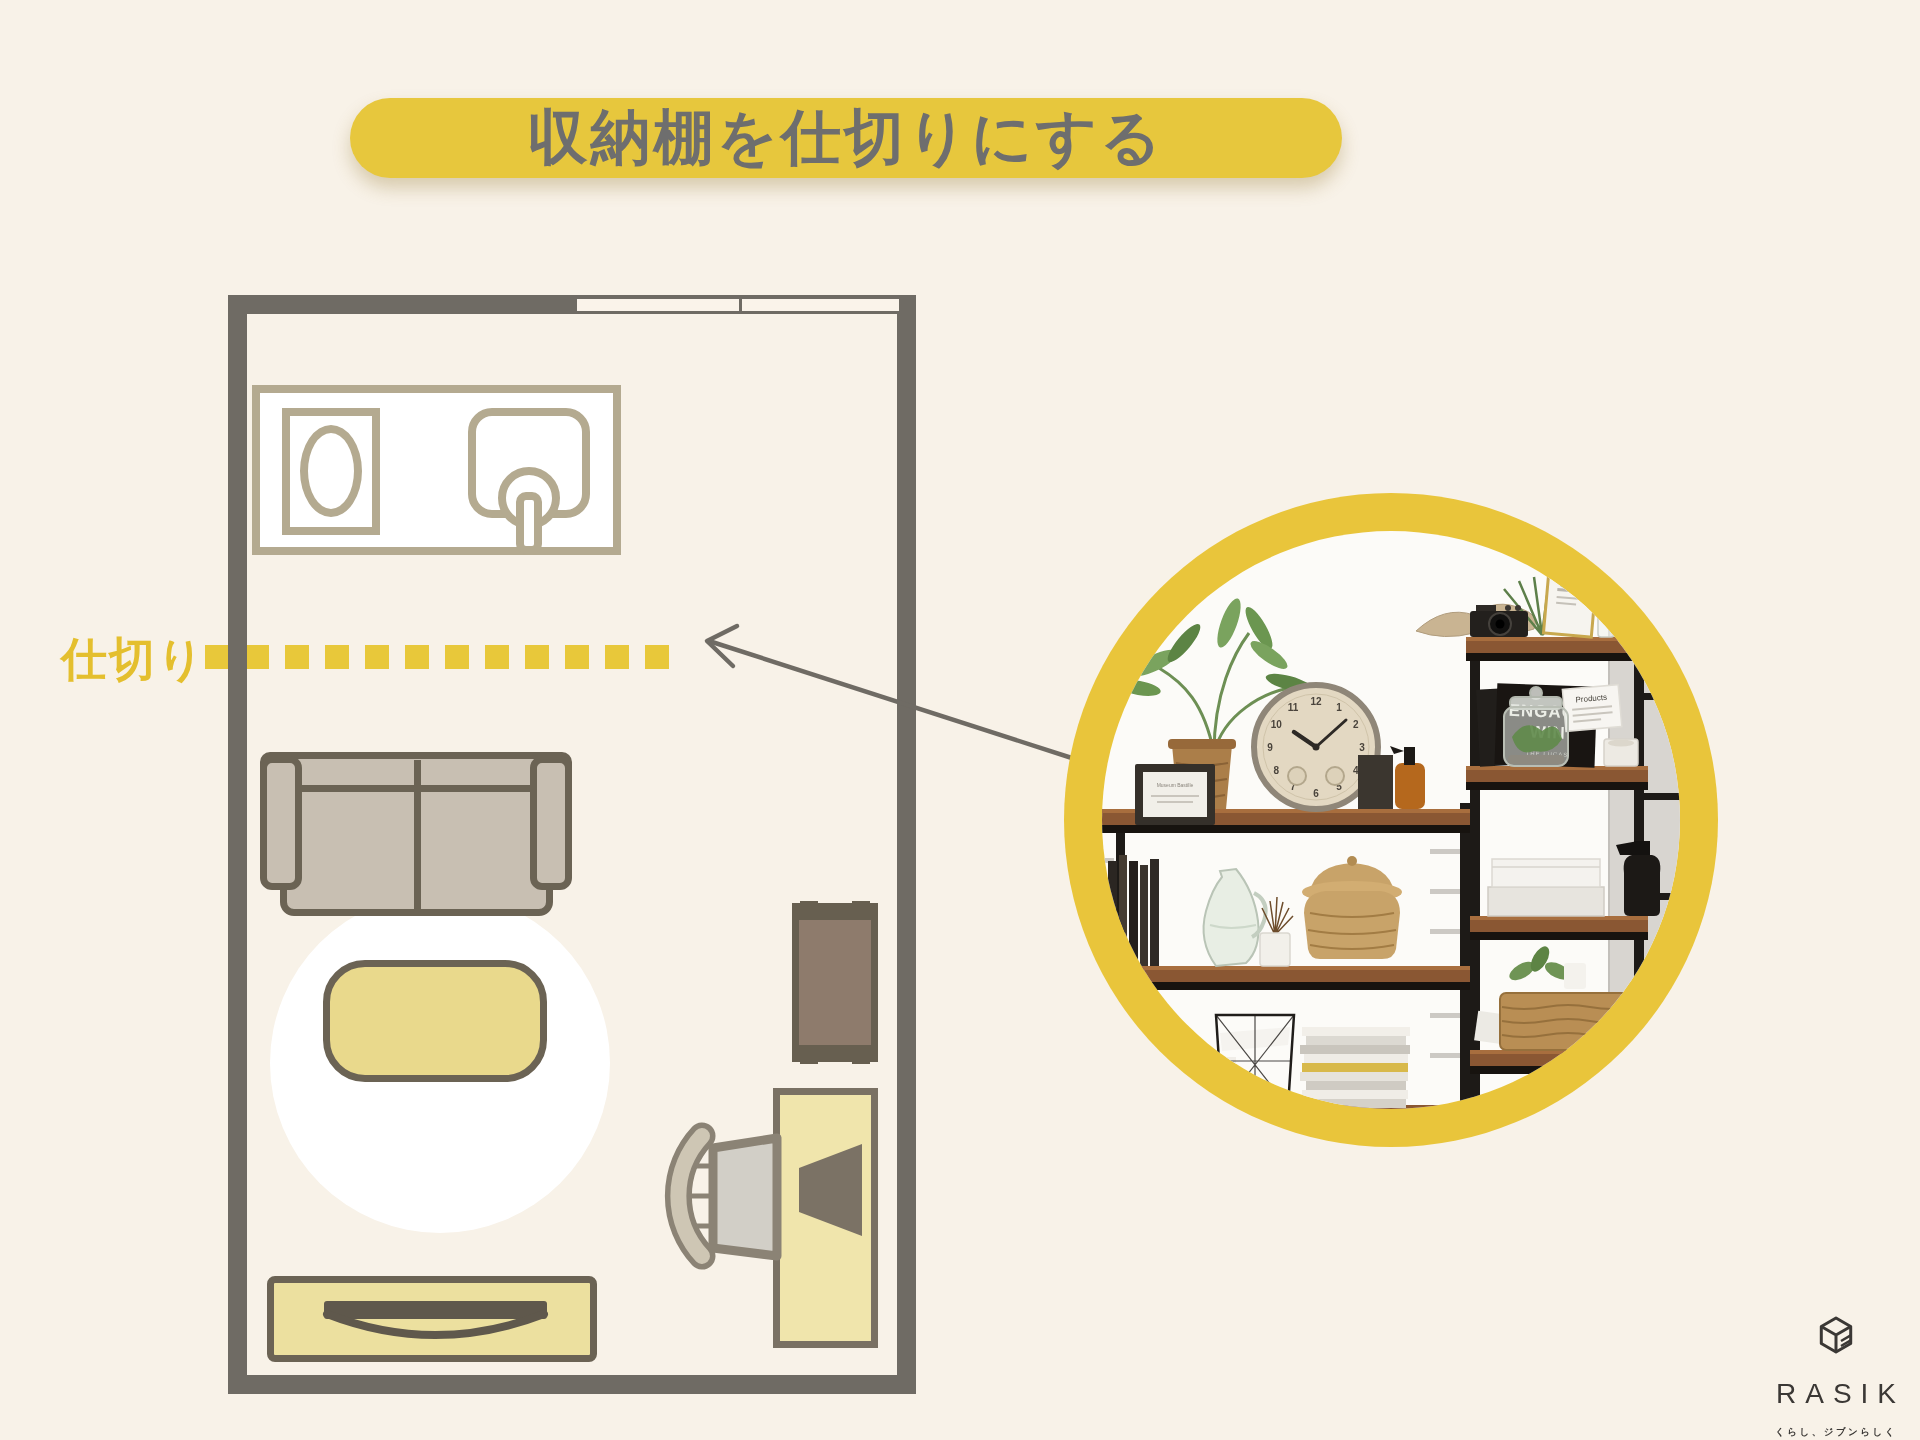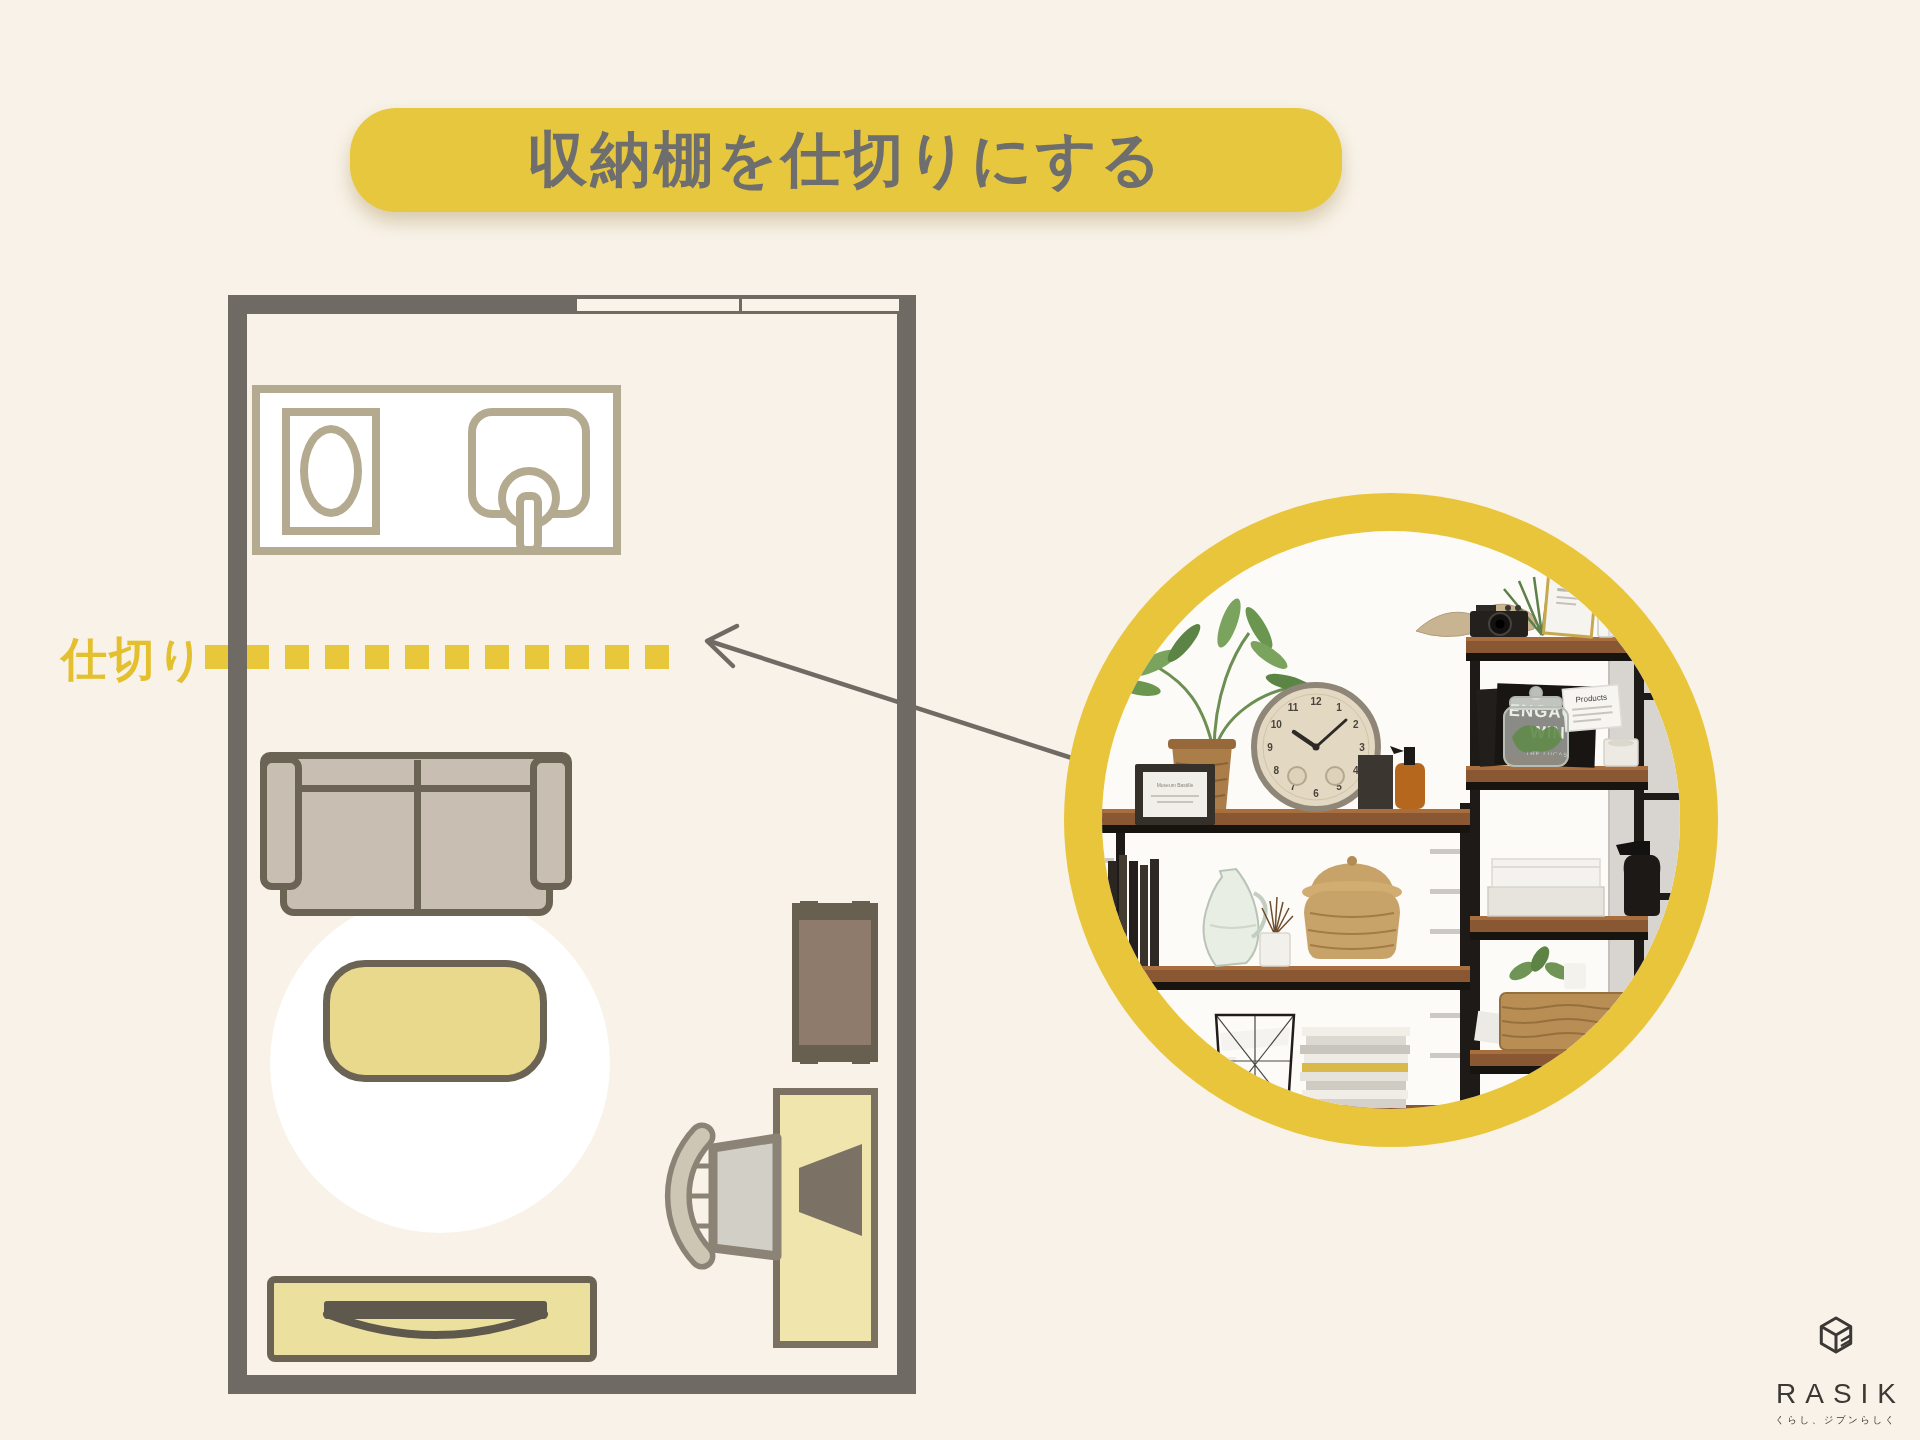--- a/index.html
+++ b/index.html
@@ -1,20 +1,20 @@
 <!DOCTYPE html>
 <html><head>
 <meta charset="utf-8">
 <style>
   html,body{margin:0;padding:0;background:#f8f2e8;}
   *{box-sizing:border-box;font-family:"Liberation Sans","DejaVu Sans",sans-serif;}
   .canvas{position:relative;width:1920px;height:1440px;background:#f8f2e8;overflow:hidden;}
 
   
-  .banner{position:absolute;left:350px;top:108px;width:992px;height:104px;border-radius:46px;
+  .banner{position:absolute;left:350px;top:98px;width:992px;height:80px;border-radius:46px;
           background:#e7c73d;box-shadow:0 10px 18px rgba(141,111,37,.30);
           display:flex;align-items:center;justify-content:center;}
   .banner-text{font-size:60px;font-weight:bold;color:#6e6e6e;letter-spacing:3px;}
 
   
   .divider-label{position:absolute;left:33px;top:629px;font-size:46px;font-weight:bold;color:#e4bf2e;letter-spacing:2px;z-index:1;margin-left:28px;}
   .dash-row{position:absolute;left:205px;top:645px;display:flex;gap:16px;z-index:1;}
   .dash{width:24px;height:24px;background:#e8c83a;}
 
   
@@ -51,21 +51,21 @@
   .photo{position:absolute;left:1064px;top:493px;width:654px;height:654px;z-index:4;}
   .clock-num{font-size:10px;fill:#4a443c;text-anchor:middle;font-weight:bold;}
   .sign-big{font-size:17px;font-weight:bold;fill:#f1efe9;letter-spacing:1px;text-anchor:middle;}
   .sign-small{font-size:6px;fill:#b5b1aa;text-anchor:middle;letter-spacing:1px;}
   .card-text{font-size:8px;fill:#4a463f;text-anchor:middle;}
   .frame-text{font-size:5px;fill:#8a857c;text-anchor:middle;}
 
   
   .logo{position:absolute;left:1760px;top:1314px;width:152px;text-align:center;color:#3b3835;z-index:2;}
   .logo-name{font-size:28px;letter-spacing:9px;padding-left:9px;margin-top:16px;}
-  .logo-tag{font-size:9.5px;letter-spacing:2.5px;margin-top:4px;}
+  .logo-tag{font-size:9.5px;letter-spacing:2.5px;margin-top:16px;font-weight:bold;}
 </style>
 </head>
 <body>
 
 <div class="canvas">
 
   <div class="banner">
     <span class="banner-text">収納棚を仕切りにする</span>
   </div>
 

